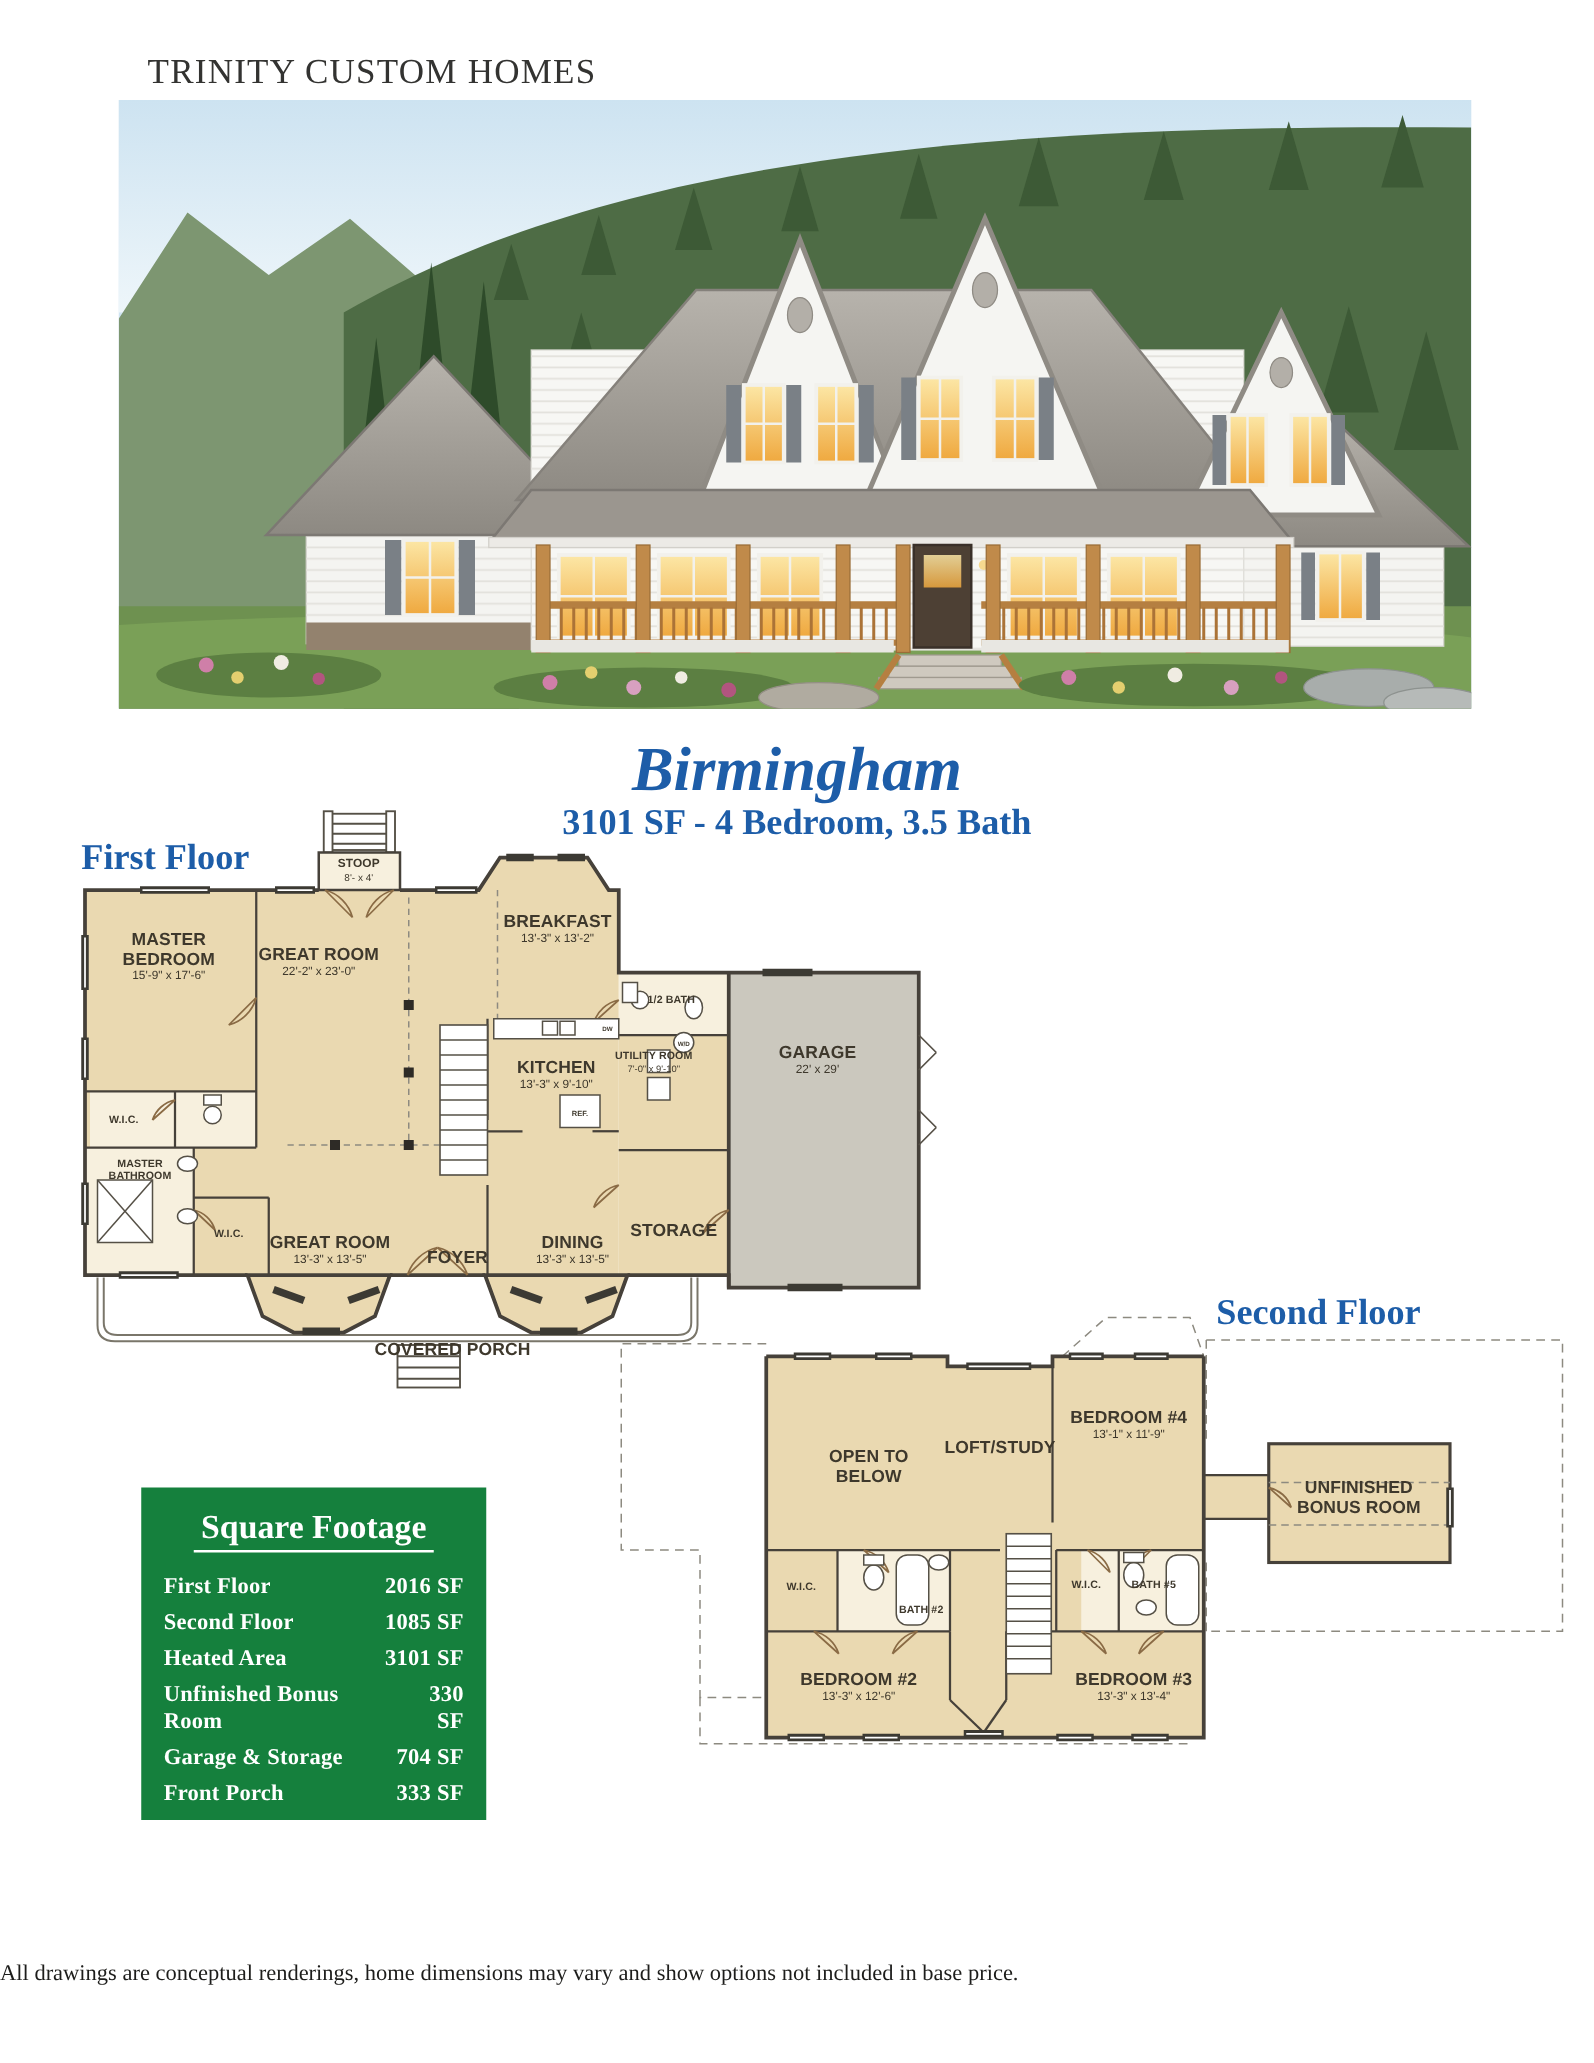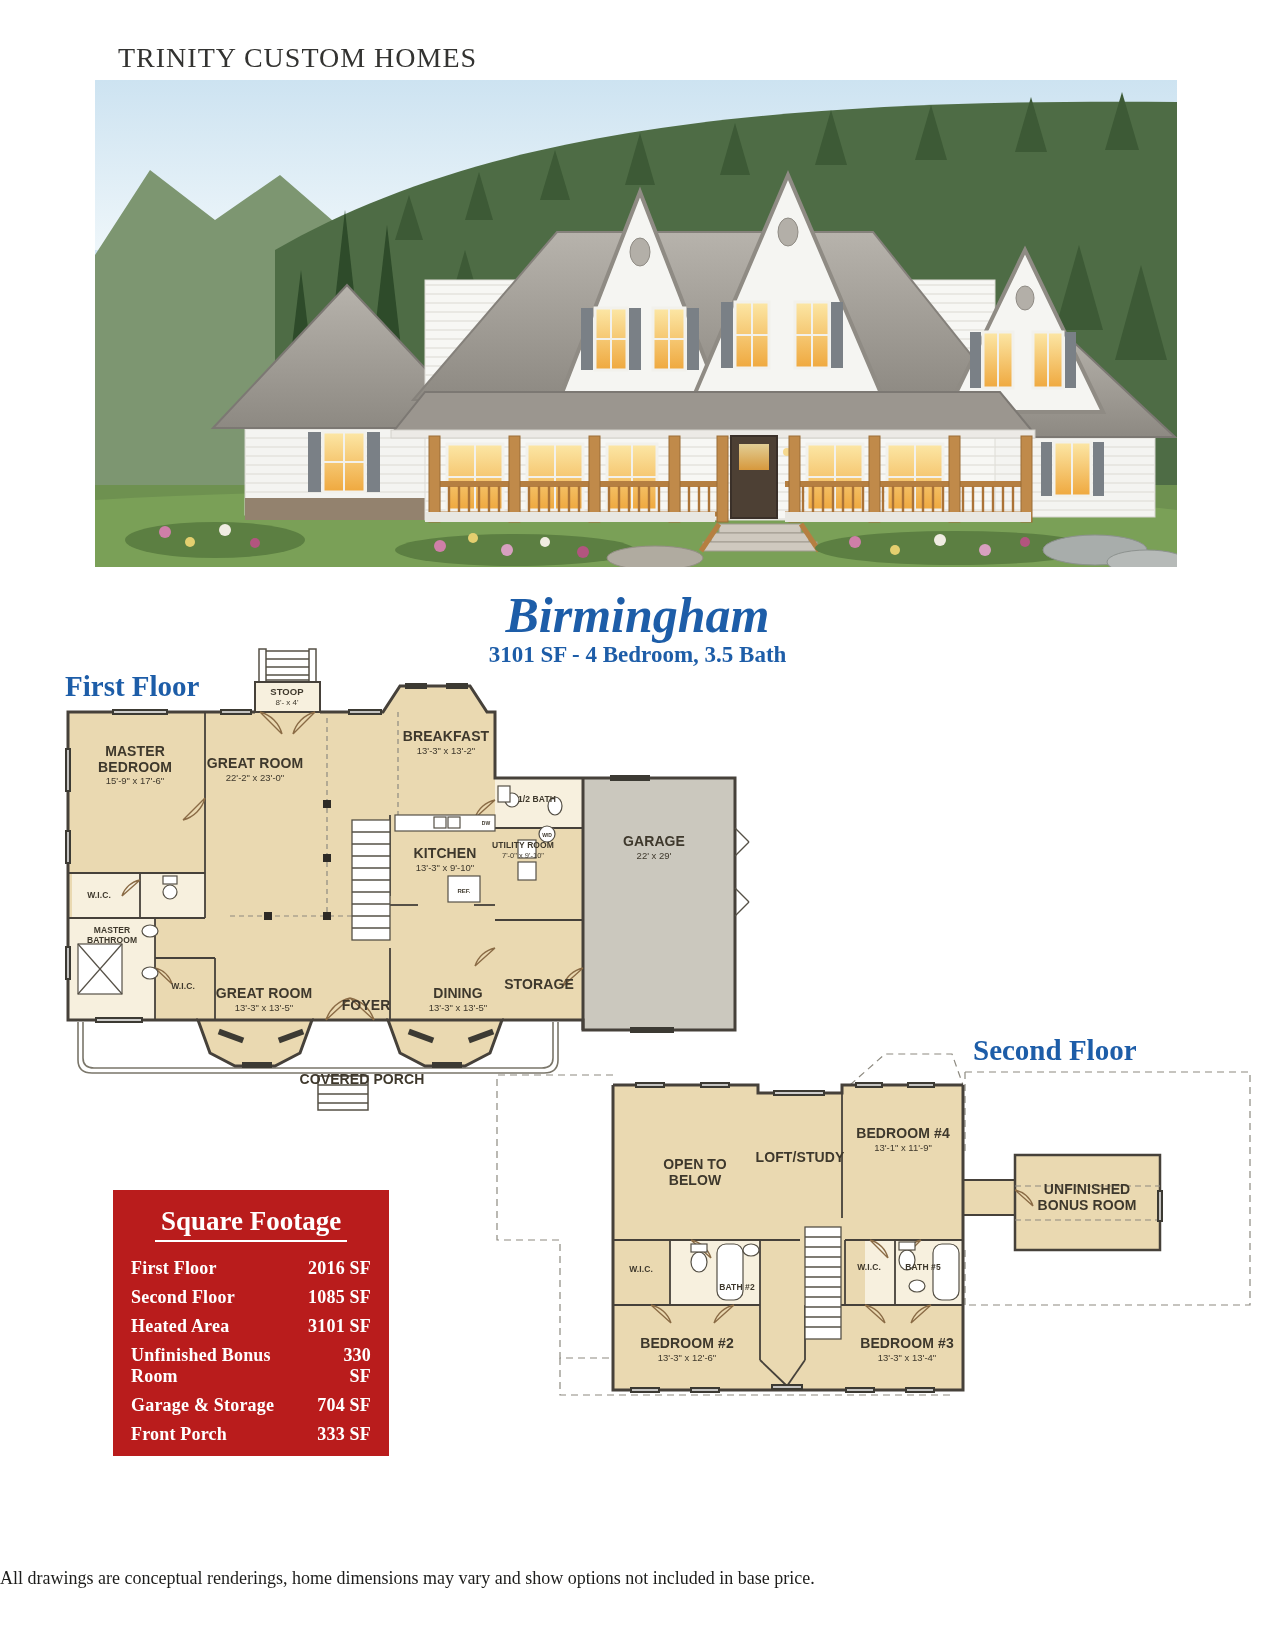--- a/index.html
+++ b/index.html
@@ -5,38 +5,38 @@
   html,body{margin:0;padding:0;}
   body{width:1275px;height:1650px;position:relative;background:#ffffff;
        font-family:"Liberation Sans",sans-serif;overflow:hidden;}
   .abs{position:absolute;}
   
   .brand{left:108px;top:42px;font-family:"Liberation Serif",serif;font-size:28px;
          letter-spacing:1px;color:#333331;margin-left:10px;}
   .plan-title{left:30px;top:574px;width:1215px;text-align:center;color:#1d5da8;
               font-family:"Liberation Serif",serif;margin-top:16px;}
   .plan-name{font-size:50px;font-weight:bold;font-style:italic;line-height:1.0;}
-  .plan-specs{font-size:23px;font-weight:bold;margin-top:2px;}
+  .plan-specs{font-size:29px;font-weight:bold;margin-top:2px;}
   .floor-heading{font-family:"Liberation Serif",serif;font-weight:bold;font-size:29px;
                  color:#1d5da8;}
   #ff-heading{left:65px;top:670px;}
   #sf-heading{left:973px;top:1034px;}
   
   #photo{left:95px;top:80px;width:1082px;height:487px;background:#cfe4f2;}
   
   #ff-plan{left:50px;top:648px;width:710px;height:467px;}
   #sf-plan{left:455px;top:1028px;width:800px;height:380px;}
   .plan-svg{position:absolute;left:0;top:0;}
   .rl{position:absolute;transform:translate(-50%,-50%);text-align:center;color:#3e382c;}
   .rl .nm{font-weight:700;font-size:14px;line-height:1.12;letter-spacing:.1px;}
   .rl .dm{font-size:9.5px;line-height:1.25;}
   .rl.sm .nm{font-size:8.5px;}
   .rl.sm .dm{font-size:7.5px;}
   
-  #sf-table{left:113px;top:1190px;width:276px;height:266px;background:#b91c1c;
+  #sf-table{left:113px;top:1190px;width:276px;height:266px;background:#15803d;
             color:#ffffff;font-family:"Liberation Serif",serif;}
   .sf-title-wrap{text-align:center;margin-top:16px;}
   .sf-title{display:inline-block;font-size:27px;font-weight:bold;
             border-bottom:2px solid #fff;padding:0 6px 3px;}
   .sf-rows{margin:16px 18px 0 18px;}
   .sf-row{display:flex;justify-content:space-between;font-size:18px;font-weight:bold;
           margin-bottom:8px;letter-spacing:.2px;}
   .sf-row .v{text-align:right;}
   
   #footer{left:0;top:1568px;width:1275px;text-align:left;

